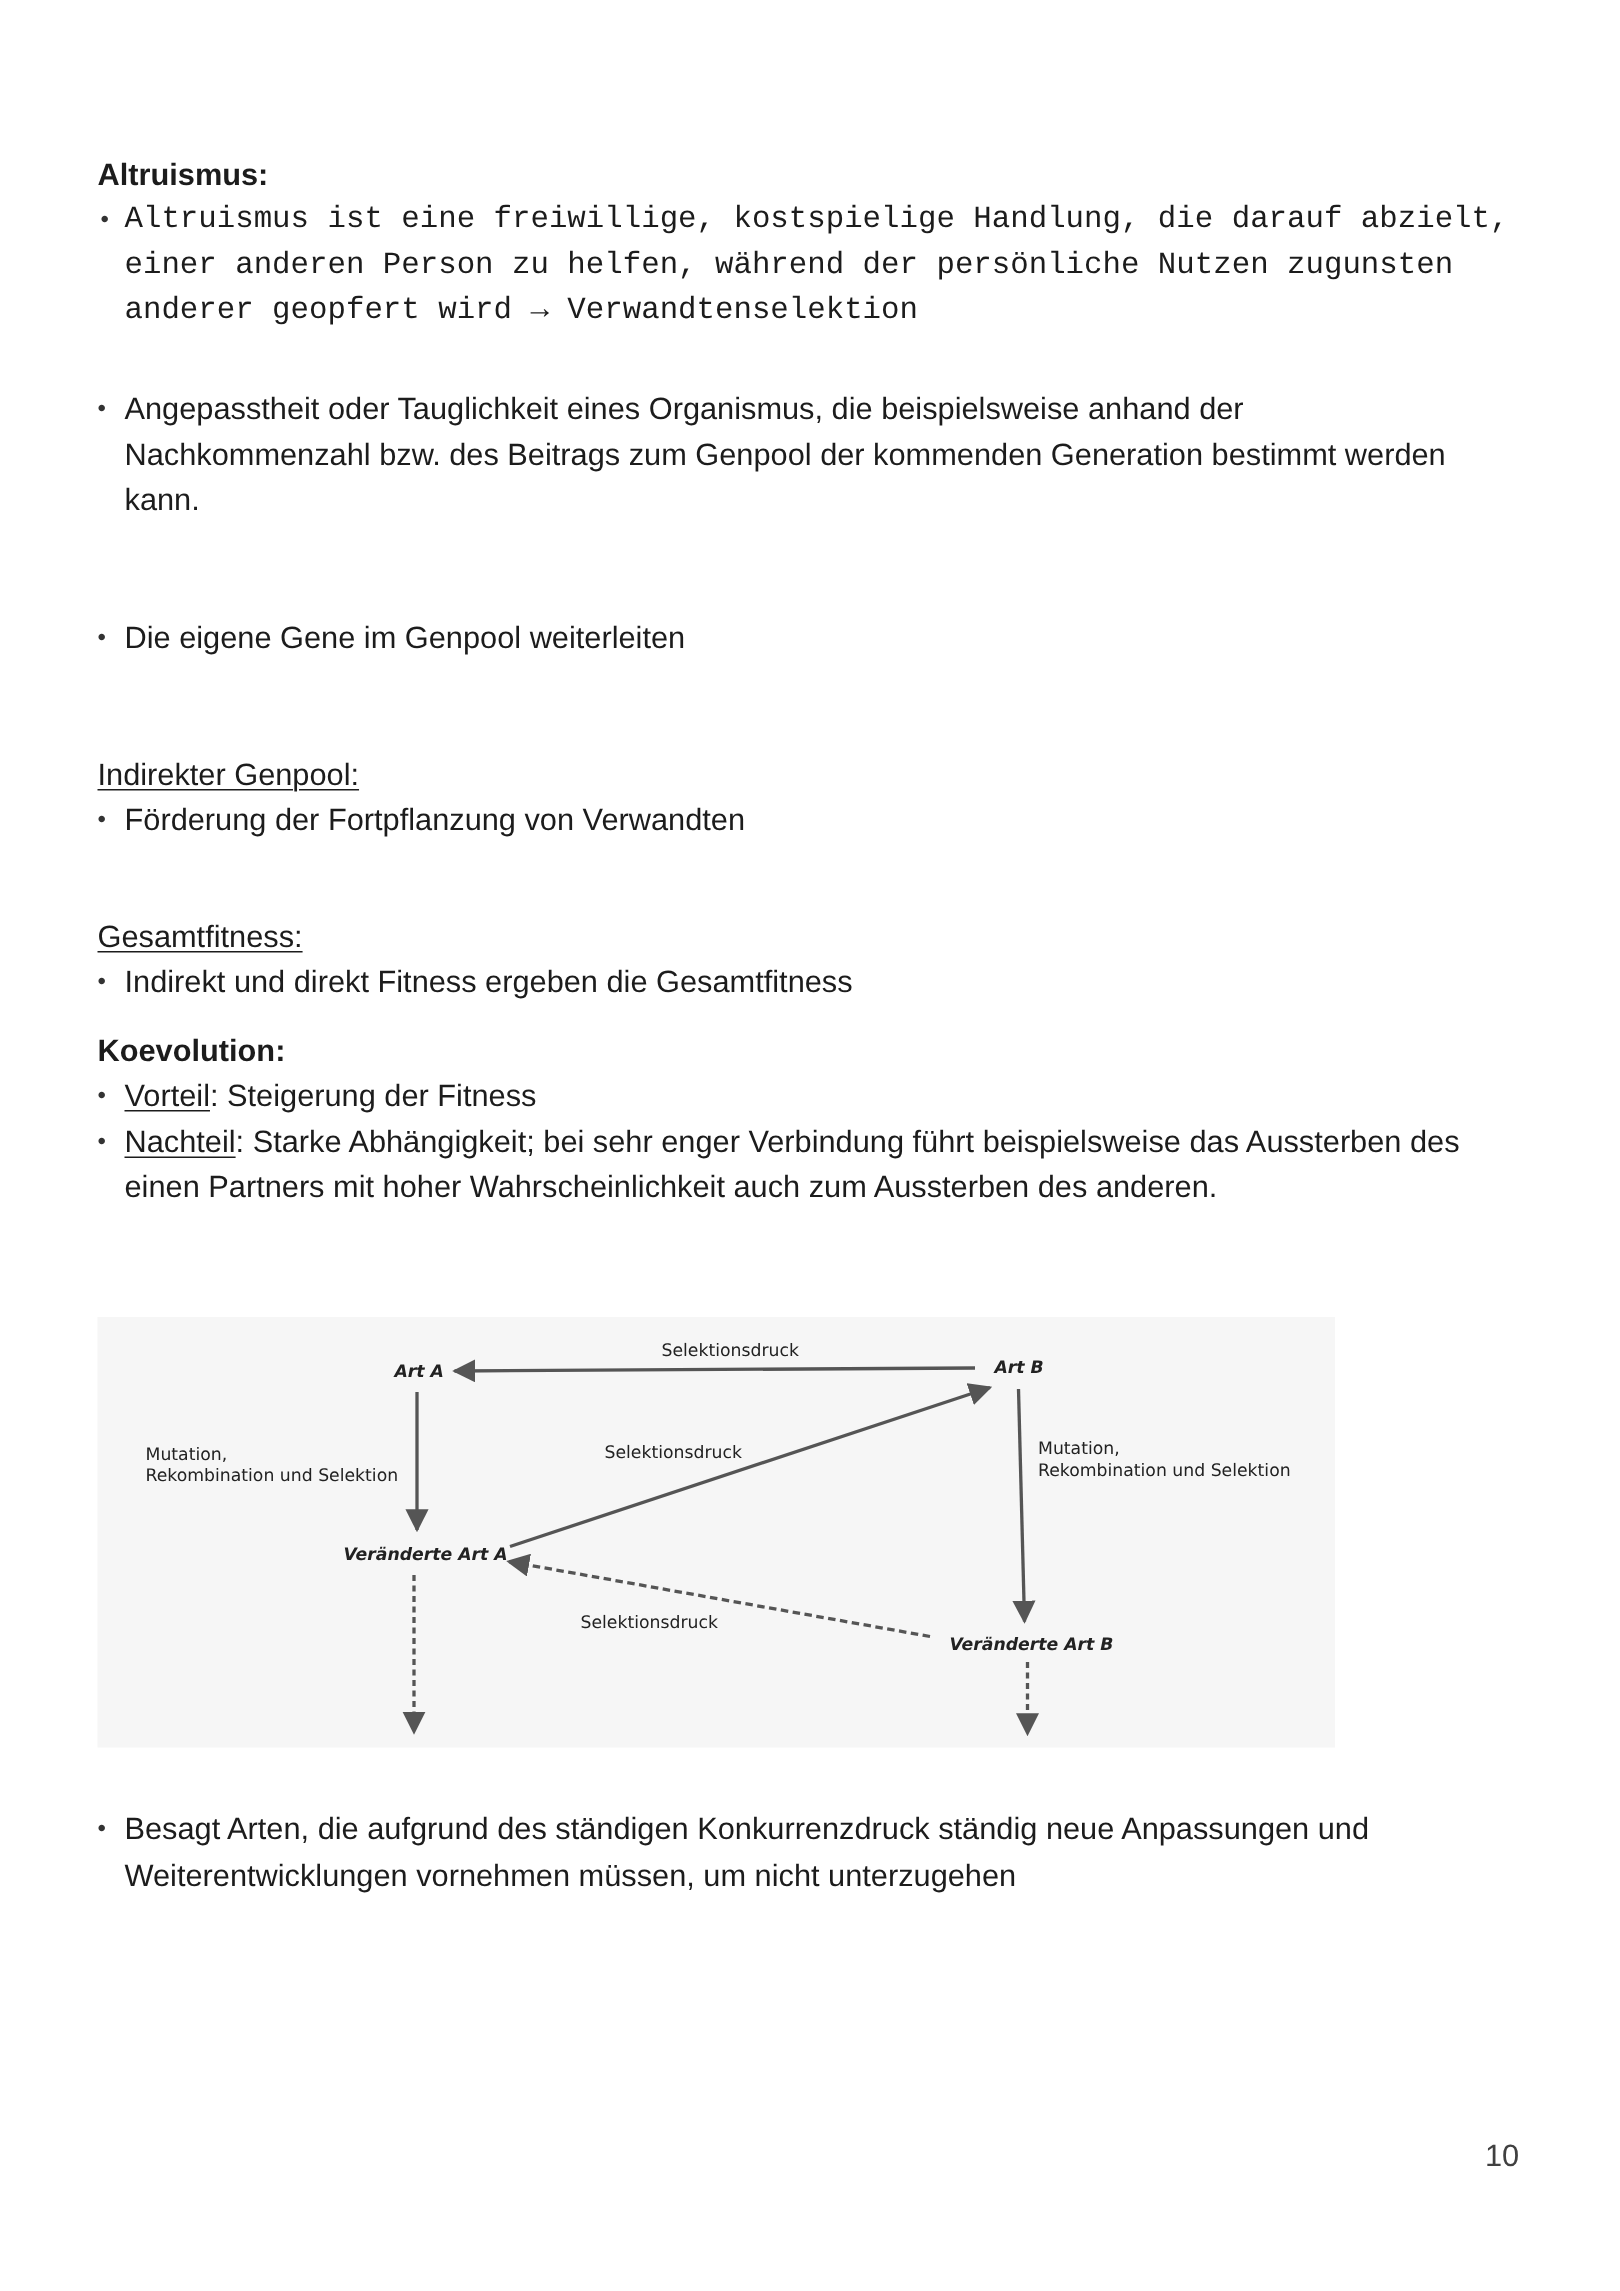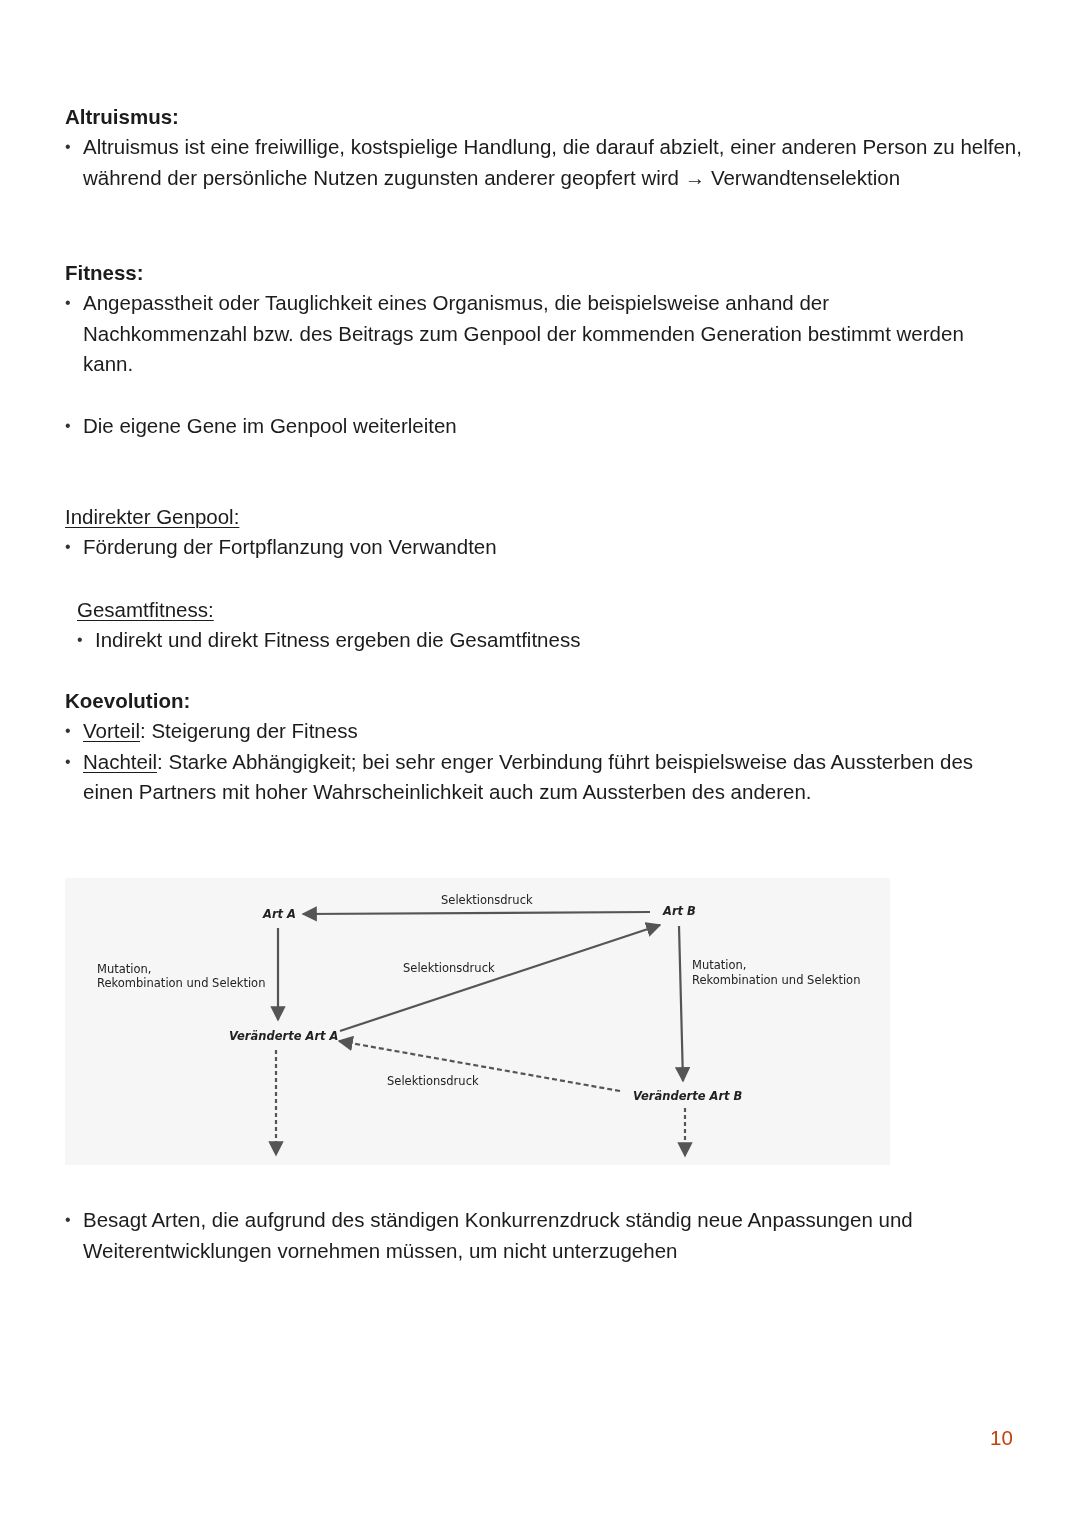--- a/index.html
+++ b/index.html
@@ -83,56 +83,55 @@
       color: #222;
       line-height: 14px;
       white-space: nowrap;
     }
     .dlabel.bold { font-weight: bold; font-style: italic; }
     .page-number {
       position: absolute;
       left: 990px;
       top: 1426px;
       font-size: 20.5px;
-      color: #c2410c;
+      color: #404040;
     }
   </style>
 </head>
 <body>
 
 <div class="page">
 
   <div class="block" style="top:102px;">
     <p class="heading">Altruismus:</p>
     <ul class="bullets">
-      <li style="width:940px;">Altruismus ist eine freiwillige, kostspielige Handlung, die darauf abzielt, einer anderen Person zu helfen, während der persönliche Nutzen zugunsten anderer geopfert wird → Verwandtenselektion</li>
+      <li style="width:940px;font-family:Liberation Mono, monospace;">Altruismus ist eine freiwillige, kostspielige Handlung, die darauf abzielt, einer anderen Person zu helfen, während der persönliche Nutzen zugunsten anderer geopfert wird → Verwandtenselektion</li>
     </ul>
   </div>
 
   <div class="block" style="top:258px;">
-    <p class="heading">Fitness:</p>
     <ul class="bullets">
       <li style="width:900px;">Angepasstheit oder Tauglichkeit eines Organismus, die beispielsweise anhand der Nachkommenzahl bzw. des Beitrags zum Genpool der kommenden Generation bestimmt werden kann.</li>
     </ul>
   </div>
 
   <div class="block" style="top:411px;">
     <ul class="bullets">
       <li>Die eigene Gene im Genpool weiterleiten</li>
     </ul>
   </div>
 
   <div class="block" style="top:502px;">
     <p class="subheading">Indirekter Genpool:</p>
     <ul class="bullets">
       <li>Förderung der Fortpflanzung von Verwandten</li>
     </ul>
   </div>
 
-  <div class="block" style="top:595px;margin-left:12px;">
+  <div class="block" style="top:610px;">
     <p class="subheading">Gesamtfitness:</p>
     <ul class="bullets">
       <li>Indirekt und direkt Fitness ergeben die Gesamtfitness</li>
     </ul>
   </div>
 
   <div class="block" style="top:686px;">
     <p class="heading">Koevolution:</p>
     <ul class="bullets">
       <li><span class="ul-term">Vorteil</span><span>: Steigerung der Fitness</span></li>

